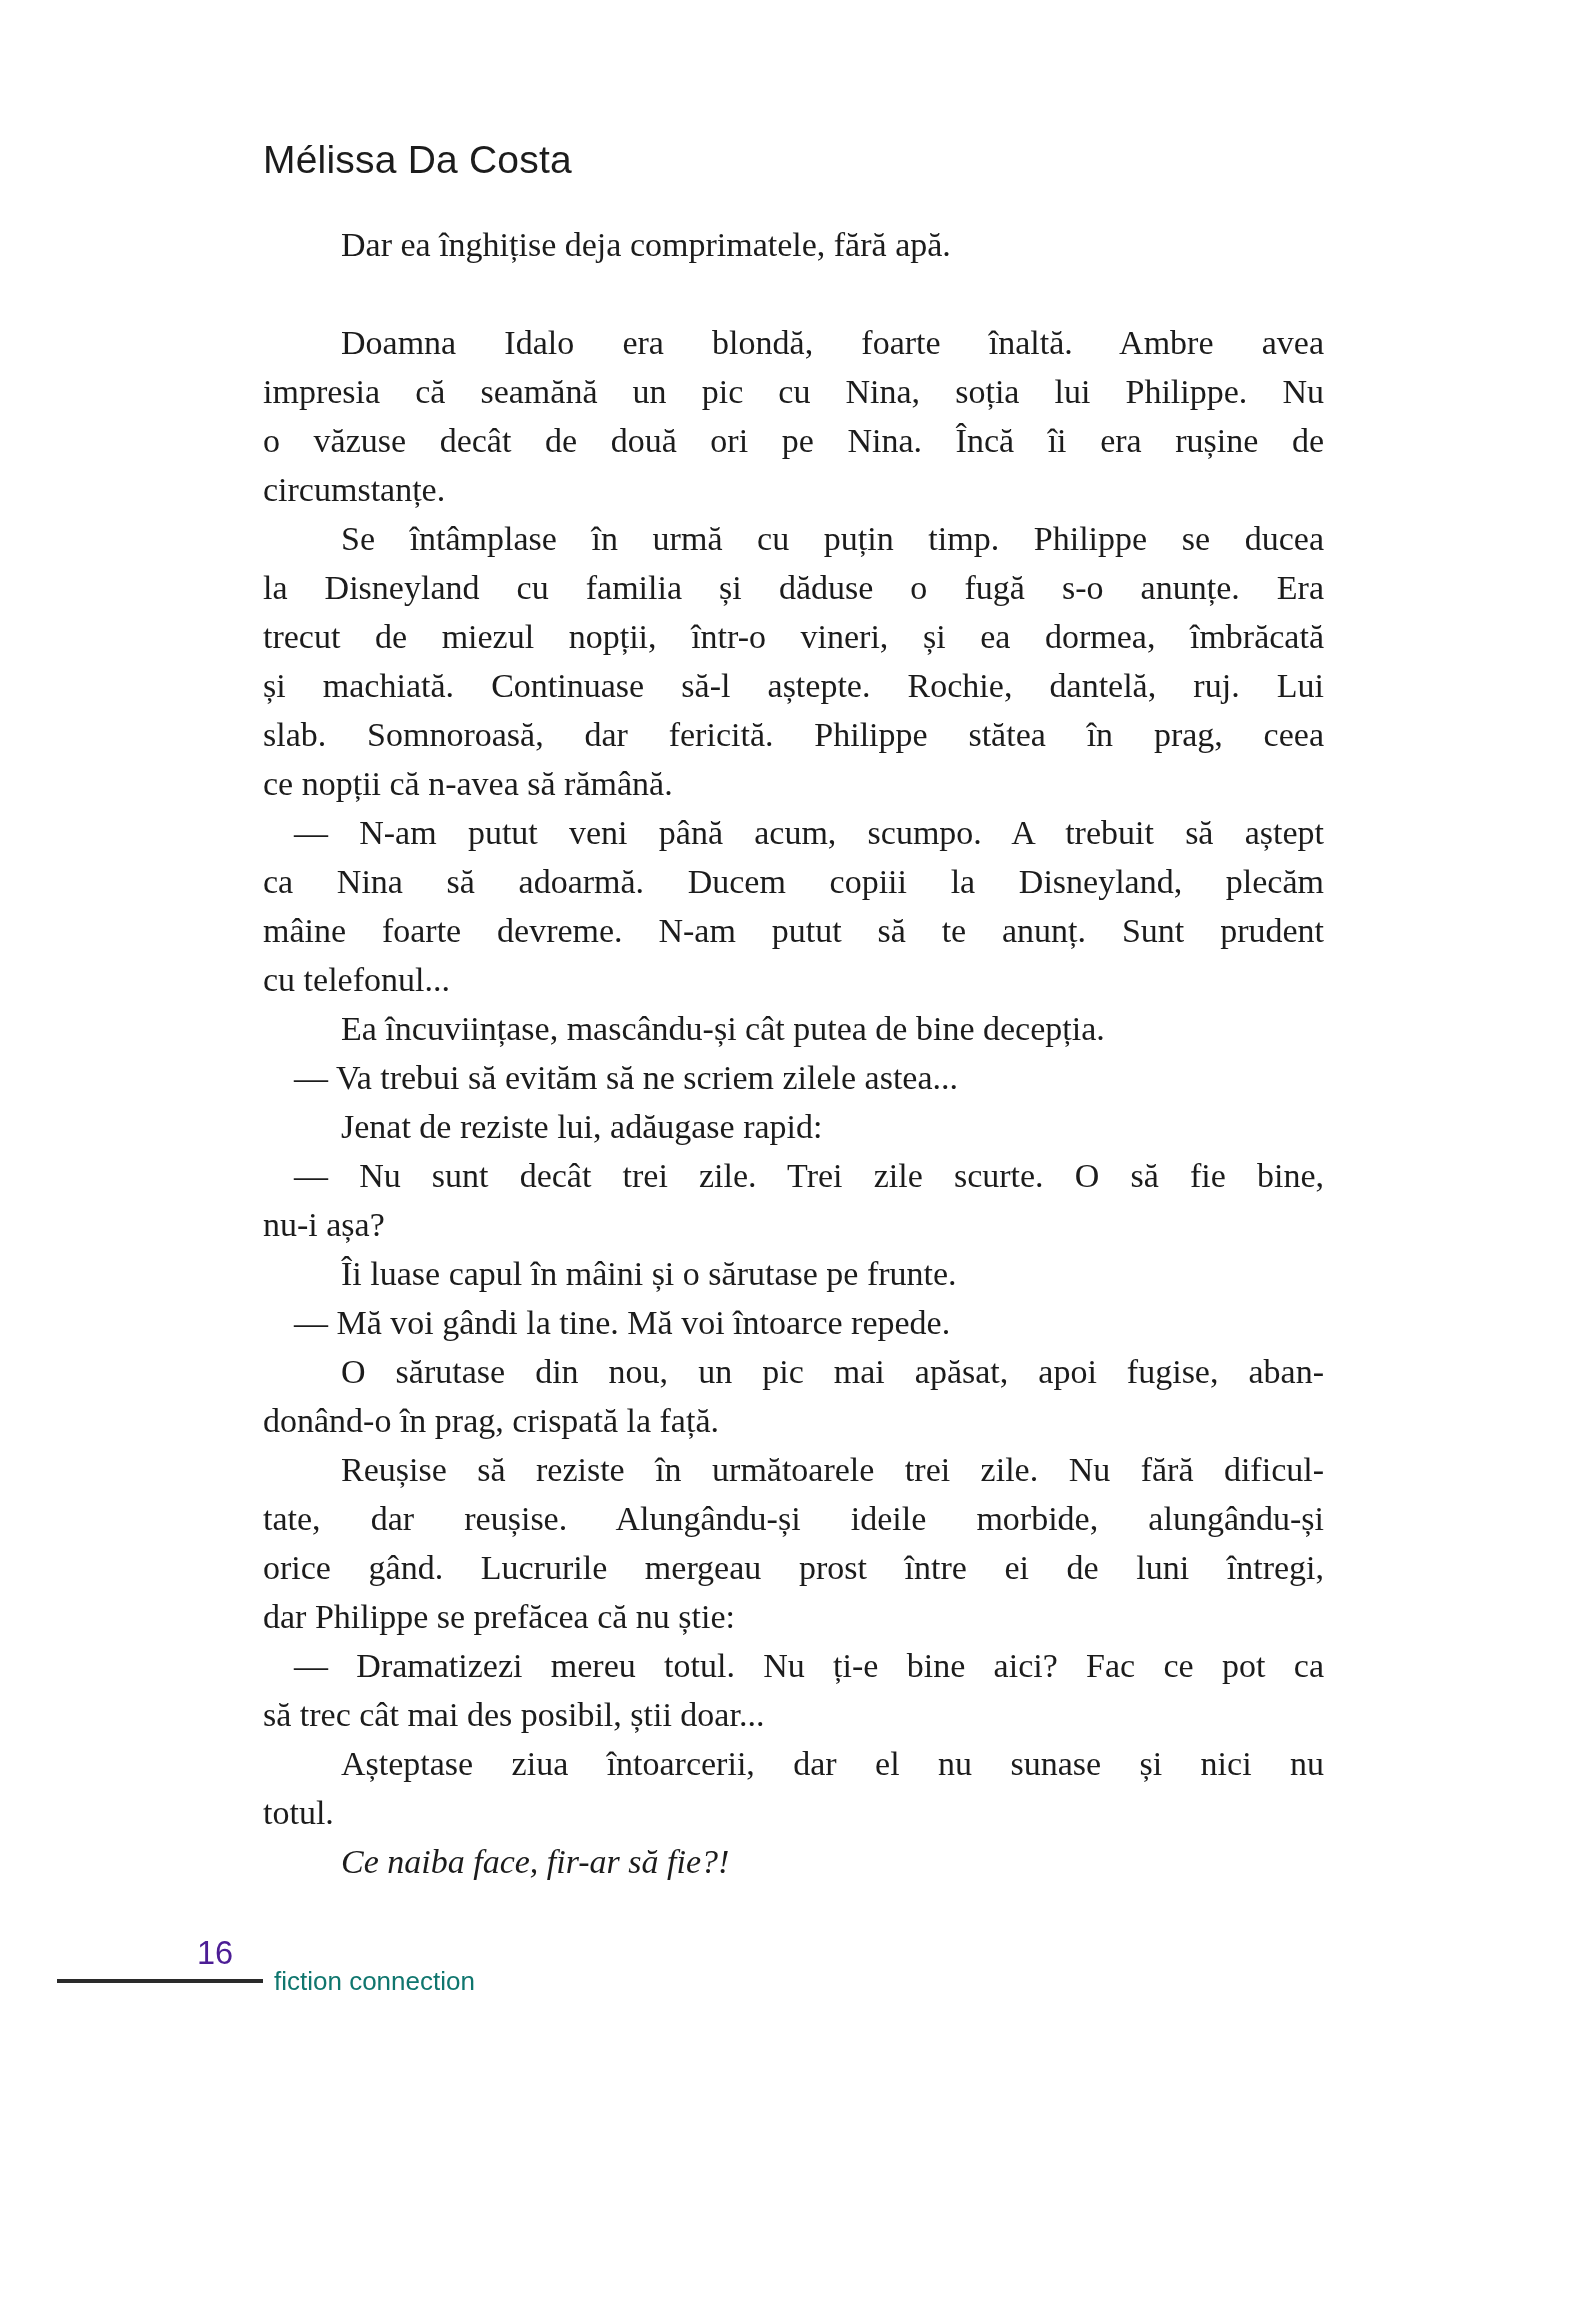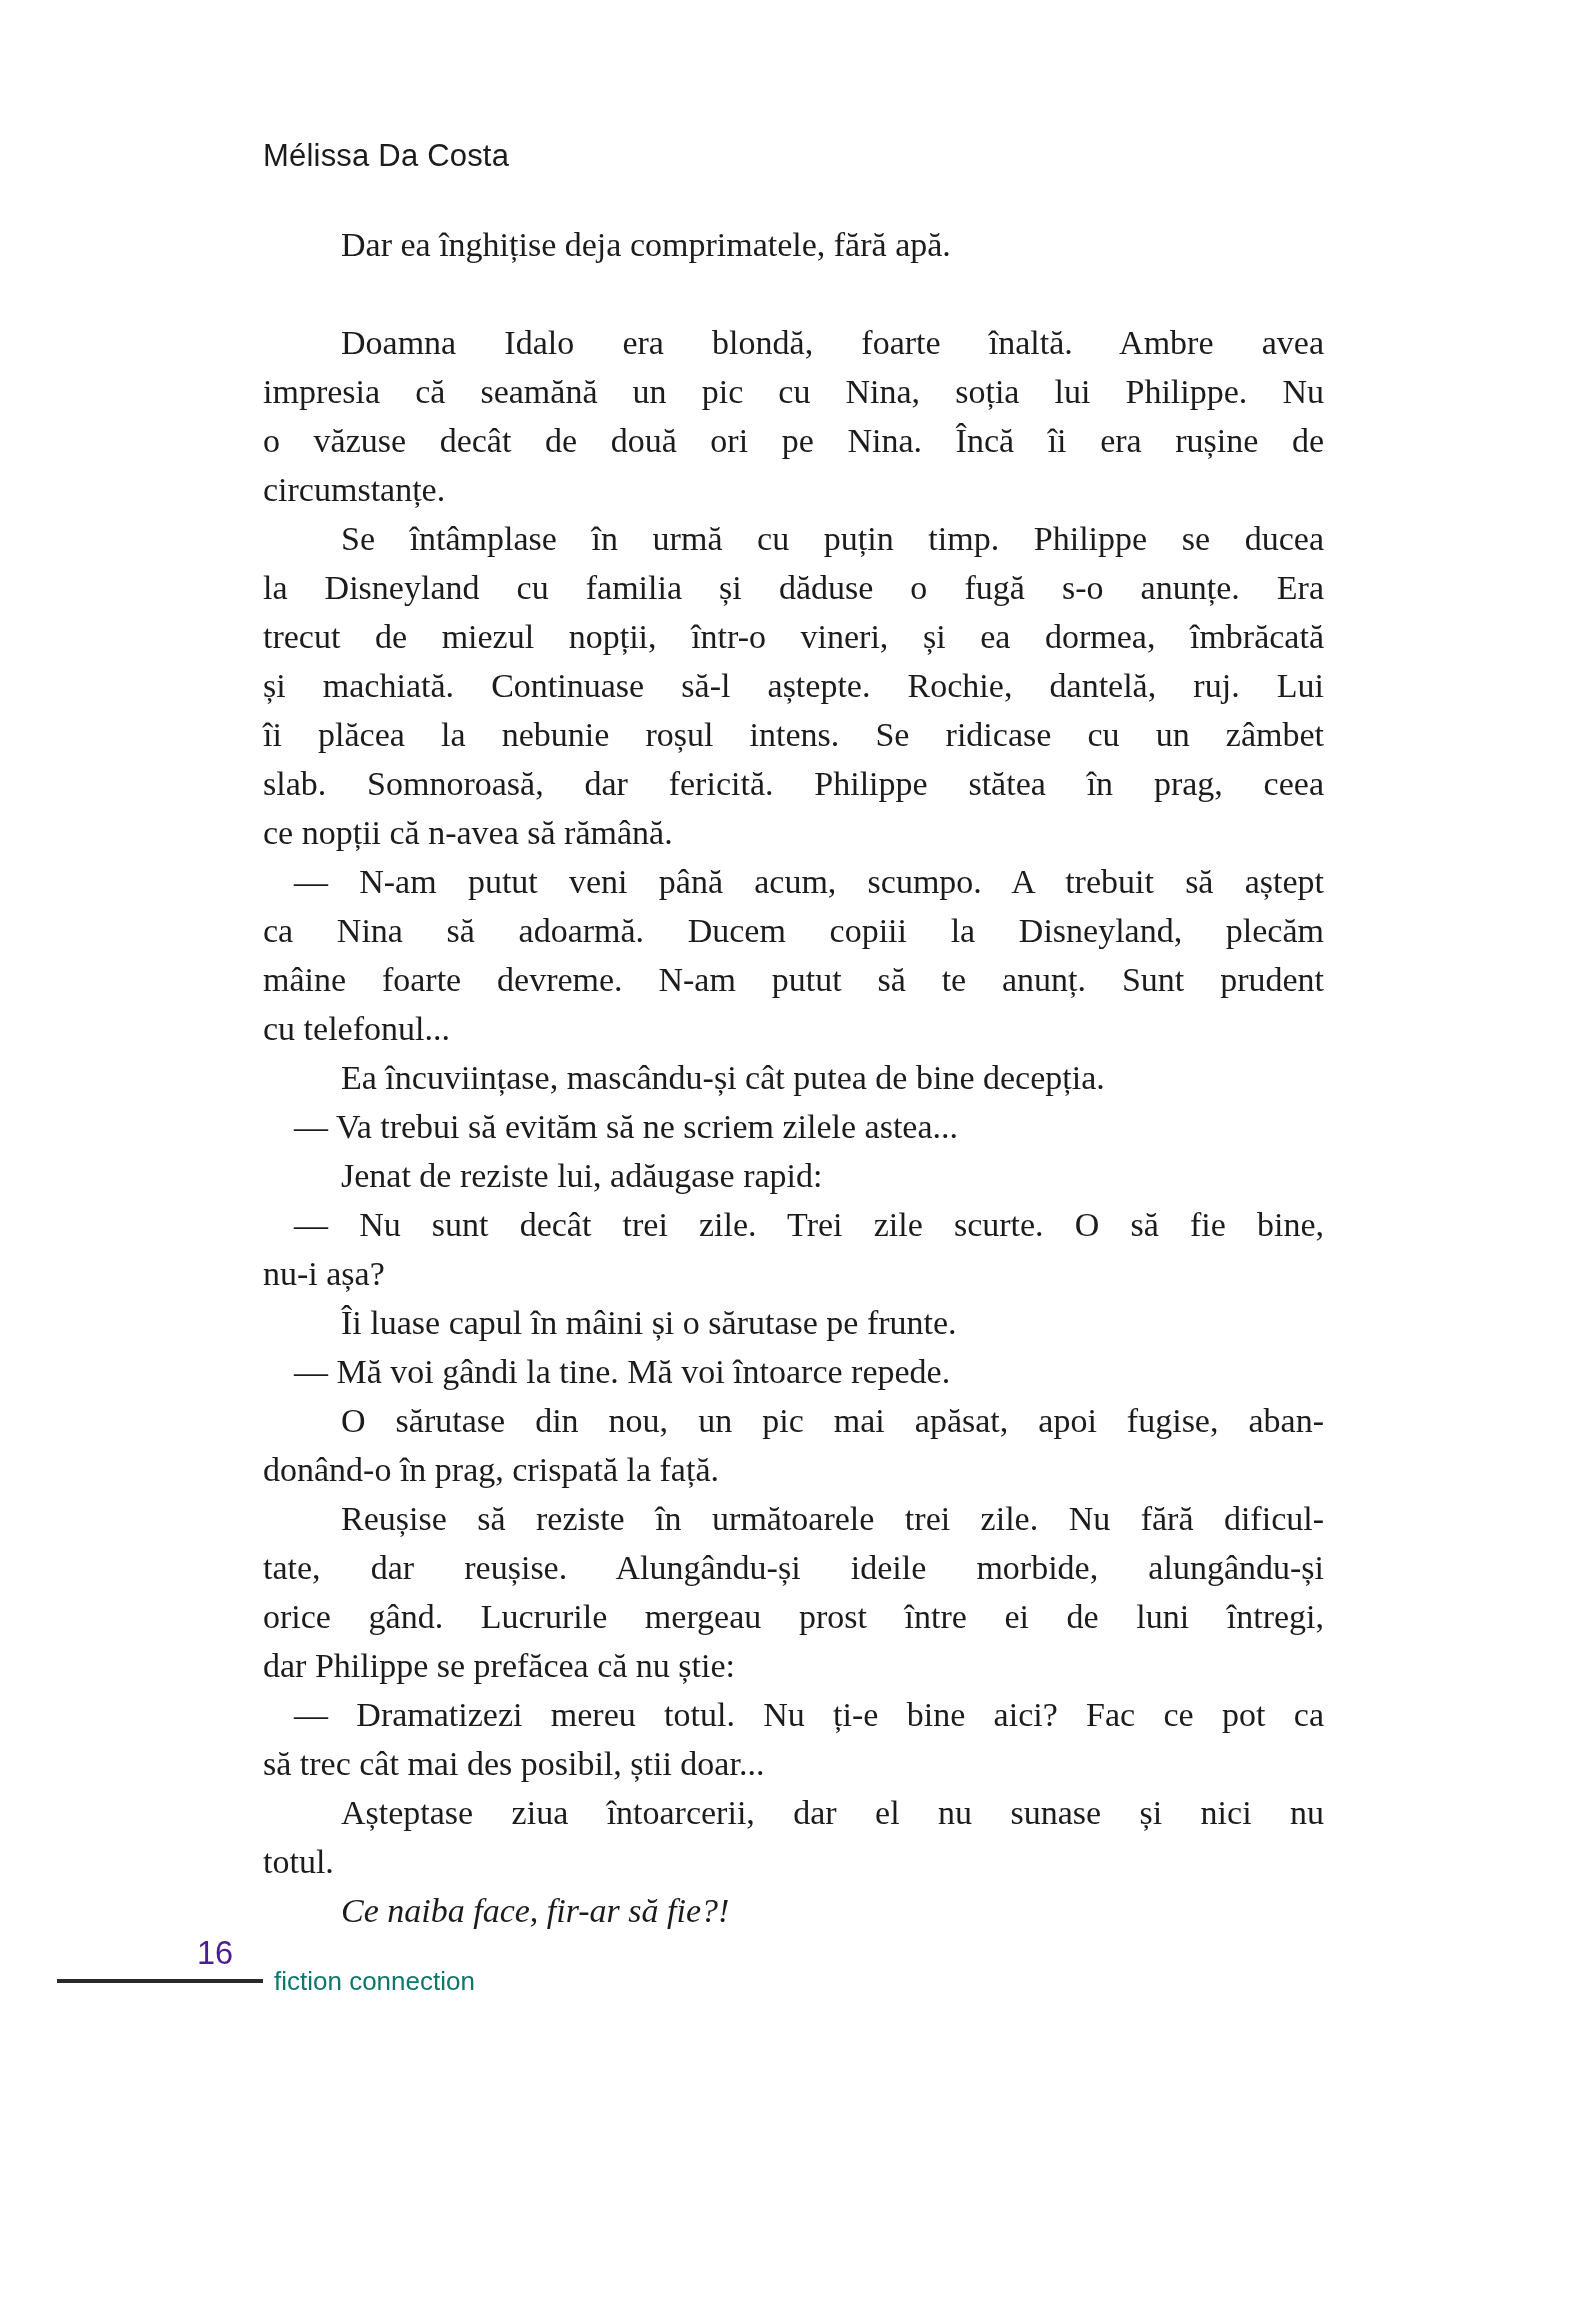--- a/index.html
+++ b/index.html
@@ -11,21 +11,21 @@
     background: #ffffff;
     color: #1c1c1c;
     font-family: "Liberation Serif", serif;
     overflow: hidden;
   }
   .author {
     position: absolute;
     left: 263px;
     top: 138px;
     font-family: "Liberation Sans", sans-serif;
-    font-size: 31px;
+    font-size: 39px;
     letter-spacing: 0.2px;
     color: #1c1c1c;
   }
   .body-text {
     position: absolute;
     left: 263px;
     top: 220px;
     width: 1061px;
     font-size: 34px;
     line-height: 49px;
@@ -80,21 +80,20 @@
         <div class="line just first">Doamna Idalo era blondă, foarte înaltă. Ambre avea</div>
         <div class="line just">impresia că seamănă un pic cu Nina, soția lui Philippe. Nu</div>
         <div class="line just">o văzuse decât de două ori pe Nina. Încă îi era rușine de</div>
         <div class="line">circumstanțe.</div>
       </div>
       <div class="paragraph narrative">
         <div class="line just first">Se întâmplase în urmă cu puțin timp. Philippe se ducea</div>
         <div class="line just">la Disneyland cu familia și dăduse o fugă s-o anunțe. Era</div>
         <div class="line just">trecut de miezul nopții, într-o vineri, și ea dormea, îmbrăcată</div>
         <div class="line just">și machiată. Continuase să-l aștepte. Rochie, dantelă, ruj. Lui</div>
-        <div class="line just">îi plăcea la nebunie roșul intens. Se ridicase cu un zâmbet</div>
         <div class="line just">slab. Somnoroasă, dar fericită. Philippe stătea în prag, ceea</div>
         <div class="line">ce nopții că n-avea să rămână.</div>
       </div>
       <div class="paragraph dialogue">
         <div class="line just first">— N-am putut veni până acum, scumpo. A trebuit să aștept</div>
         <div class="line just">ca Nina să adoarmă. Ducem copiii la Disneyland, plecăm</div>
         <div class="line just">mâine foarte devreme. N-am putut să te anunț. Sunt prudent</div>
         <div class="line">cu telefonul...</div>
       </div>
       <div class="paragraph narrative">

